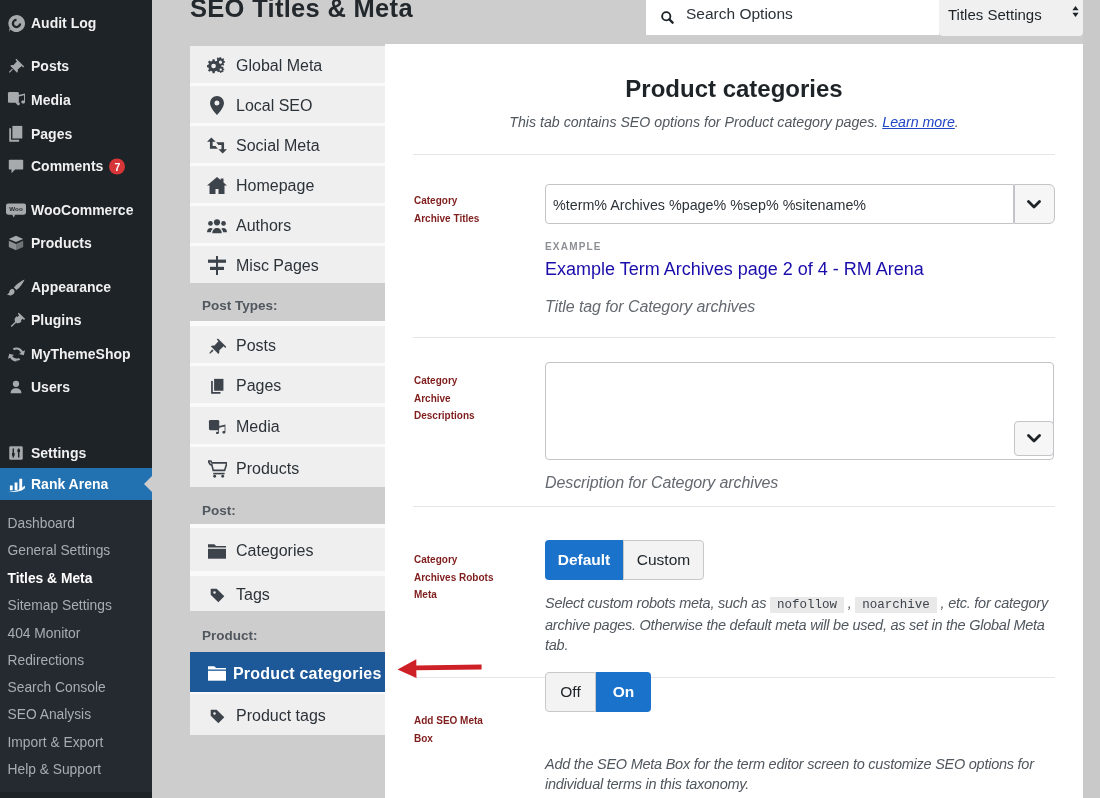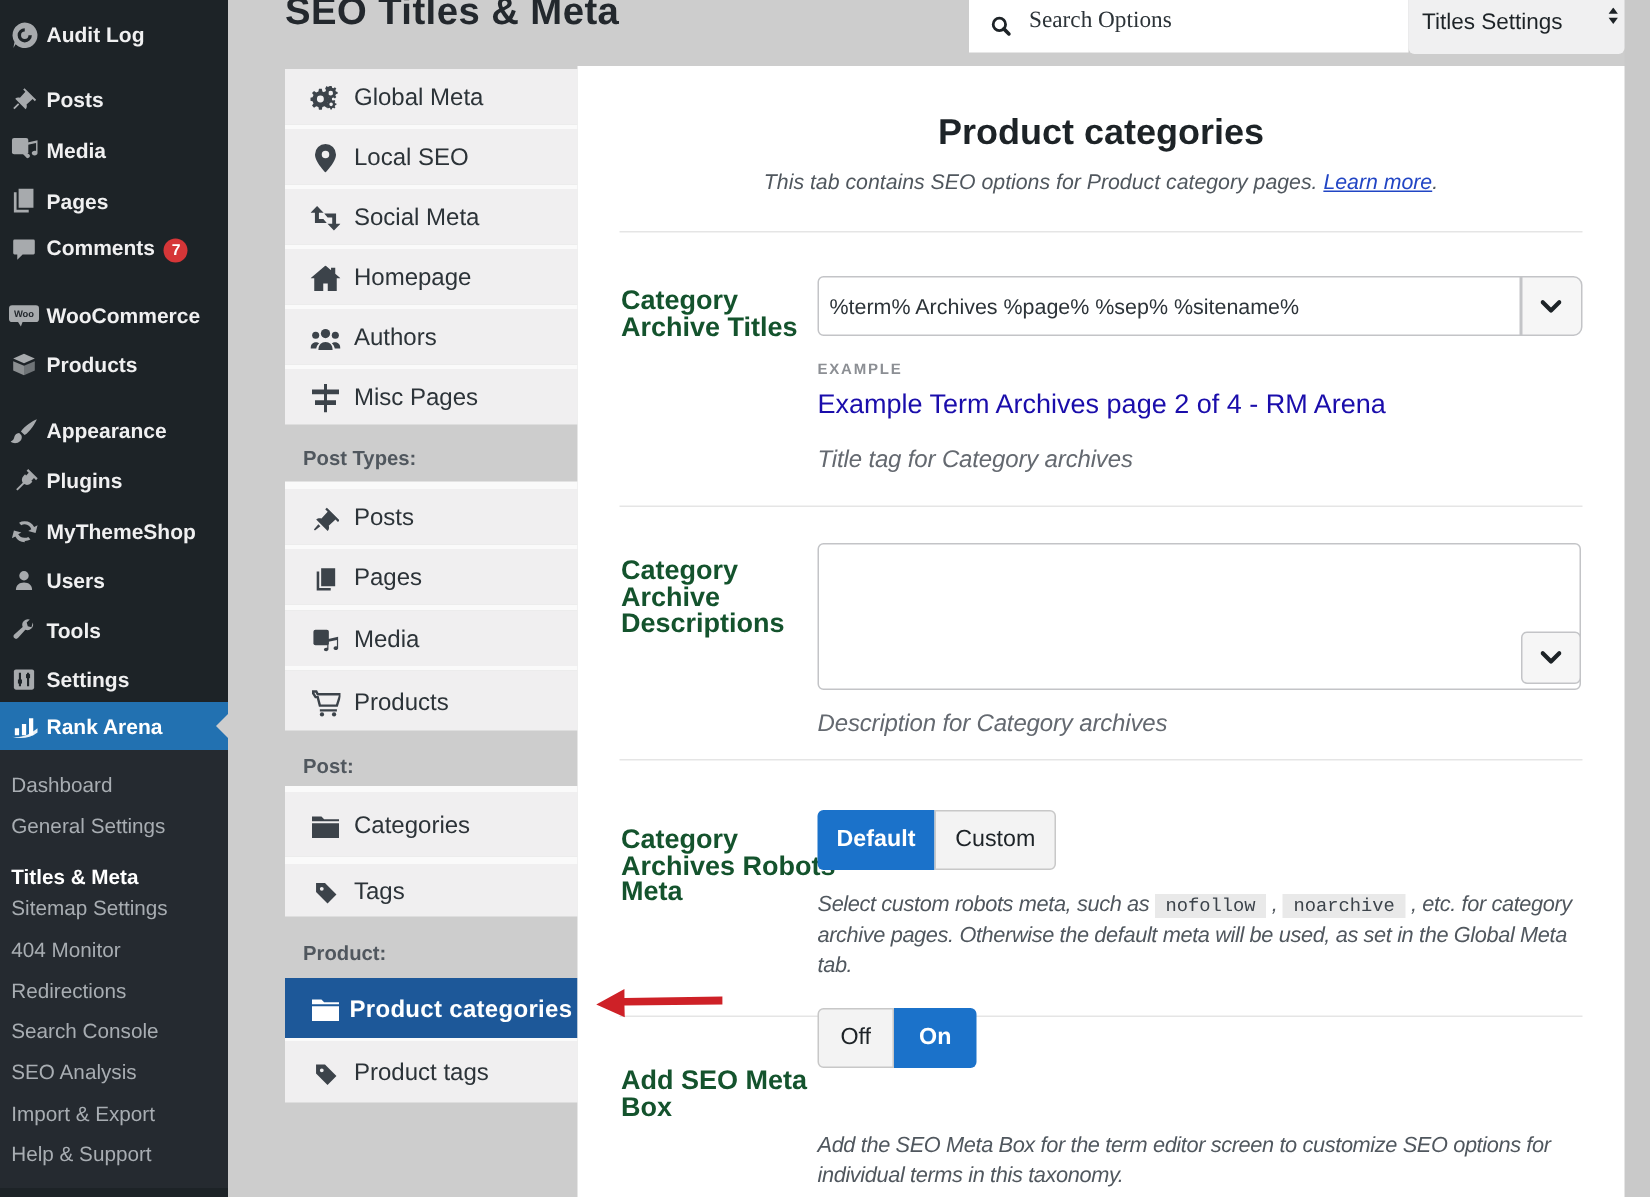--- a/index.html
+++ b/index.html
@@ -13,27 +13,27 @@
 .mi { position:absolute; left:0; width:152px; height:34px; color:#f0f0f1; font-size:14px; font-weight:400; display:flex; align-items:center; }
 .mi .ic { position:absolute; left:6px; top:50%; transform:translateY(-50%); width:20px; height:20px; display:flex; align-items:center; justify-content:center; }
 .mi .lbl { position:absolute; left:31px; top:50%; transform:translateY(-50%); white-space:nowrap; font-weight:600; }
 .mi svg { fill:#a7aaad; }
 #rankmath { background:#2271b1; }
 #rankmath .lbl { color:#fff; }
 #rankmath svg { fill:#fff; }
 #rm-arrow { position:absolute; right:0; top:476px; width:0; height:0; border-top:8px solid transparent; border-bottom:8px solid transparent; border-right:8px solid #cdcdcd; }
 .badge { display:inline-block; background:#d63638; color:#fff; border-radius:8px; width:16px; height:16px; line-height:16px; text-align:center; font-size:10.5px; font-weight:600; margin-left:6px; vertical-align:0px; }
 .smi { position:absolute; left:7.5px; width:140px; height:27px; color:#a8adb2; font-size:13.8px; font-weight:400; display:flex; align-items:center; white-space:nowrap; }
-.smi.cur { color:#fff; font-weight:700;align-items:flex-end; }
+.smi.cur { color:#fff; font-weight:700; }
 #sb-bottom { position:absolute; left:0; top:792px; width:152px; height:6px; background:#1d2327; }
 
 
 #h1 { position:absolute; left:190px; top:-4.5px; font-size:25.5px; line-height:25.5px; font-weight:700; color:#23282d; letter-spacing:0.3px; }
 #searchbox { position:absolute; left:646px; top:-8px; width:293px; height:43px; background:#fff; }
-#searchbox .txt { position:absolute; left:40px; top:13px; font-size:15.5px; color:#2c3338;font-family:Liberation Serif, serif; }
+#searchbox .txt { position:absolute; left:40px; top:13px; font-size:15.5px; color:#2c3338; }
 #searchbox svg { position:absolute; left:14px; top:17.5px; }
 #tsel { position:absolute; left:939px; top:-8px; width:144px; height:44px; background:#f0f0f1; border-radius:0 0 4px 4px; }
 #tsel .txt { position:absolute; left:9px; top:14px; font-size:15px; color:#1d2327; }
 #tsel .arr { position:absolute; right:4px; top:11px; }
 
 
 #nav { position:absolute; left:190px; top:44px; width:195px; height:754px; }
 .tab { position:absolute; left:0; width:195px; background:#f0eff0; }
 .tab .tlbl { position:absolute; left:46px; top:calc(50% + 1.5px); transform:translateY(-50%); font-size:16px; color:#2c3338; white-space:nowrap; }
 .tab .tic { position:absolute; left:17px; top:calc(50% + 1.5px); transform:translateY(-50%); width:20px; height:20px; display:flex; align-items:center; justify-content:center; }
@@ -43,21 +43,21 @@
 .tab.act svg { fill:#fff; }
 .sep-label { position:absolute; left:12px; font-size:13.5px; font-weight:700; color:#50575e; white-space:nowrap; }
 .wsep { position:absolute; left:0; width:195px; background:#fafafa; }
 
 
 #panel { position:absolute; left:385px; top:44px; width:698px; height:754px; background:#fff; }
 #panel h2 { position:absolute; top:33px; left:0; width:100%; text-align:center; font-size:24px; line-height:24px; font-weight:700; color:#1d2327; }
 #subtitle { position:absolute; top:69.5px; left:0; width:100%; text-align:center; font-size:14.2px; font-style:italic; color:#50575e; }
 #subtitle a { color:#2145c4; }
 .hr { position:absolute; left:28px; width:642px; height:1px; background:#e5e5e5; }
-.flabel { position:absolute; left:29px; font-size:18px; font-weight:700; color:#14532d; line-height:17.5px; }
+.flabel { position:absolute; left:29px; font-size:10px; font-weight:700; color:#7f1d1d; line-height:17.5px; }
 .input { position:absolute; background:#fff; border:1px solid #c3c4c7; border-radius:4px; }
 .dbtn { position:absolute; background:#f6f6f6; border:1px solid #c3c4c7; border-radius:4px; display:flex; align-items:center; justify-content:center; }
 .itxt { position:absolute; font-size:14.3px; color:#2c3338; }
 .exlbl { position:absolute; font-size:10px; font-weight:700; letter-spacing:1.2px; color:#8c8f94; }
 .exlink { position:absolute; font-size:18px; color:#1a0dab; }
 .ihelp { position:absolute; font-size:16px; font-style:italic; color:#646970; letter-spacing:-0.1px; }
 .toggle { position:absolute; display:flex; height:40px; border-radius:4px; }
 .tseg { display:flex; align-items:center; justify-content:center; font-size:15.5px; }
 .tseg.on { background:#1b72ca; color:#fff; font-weight:600; }
 .tseg.off { background:#f3f3f3; color:#1d2327; border:1px solid #c8c8c8; }
@@ -161,28 +161,20 @@
         <span class="lbl">MyThemeShop</span>
       </div>
     <div class="mi" style="top:370px">
         <span class="ic">
           <svg width="18" height="18" viewBox="0 0 20 20">
             <circle cx="10" cy="6.5" r="3.5"></circle>
             <path d="M4 17c0-3.5 2.5-5.5 6-5.5s6 2 6 5.5z"></path>
           </svg>
         </span>
         <span class="lbl">Users</span>
-      </div>
-    <div class="mi" style="top:403px">
-        <span class="ic">
-          <svg width="18" height="18" viewBox="0 0 20 20">
-            <path d="M16.5 4.5a4.2 4.2 0 0 1-5.5 5.3L5.5 16c-.8.8-2 .8-2.7 0-.8-.8-.8-2 0-2.7l6.2-5.5a4.2 4.2 0 0 1 5.3-5.5L12 4.5l.8 2.7 2.7.8z"></path>
-          </svg>
-        </span>
-        <span class="lbl">Tools</span>
       </div>
     <div class="mi" style="top:436px">
         <span class="ic">
           <svg width="18" height="18" viewBox="0 0 20 20">
             <rect x="2.5" y="2.5" width="15" height="15" rx="1.5"></rect>
             <path d="M7 5v10M13 5v10" stroke="#1d2327" stroke-width="1.6"></path>
             <rect x="5.5" y="10" width="3" height="3" fill="#1d2327"></rect>
             <rect x="11.5" y="6" width="3" height="3" fill="#1d2327"></rect>
           </svg>
         </span>

